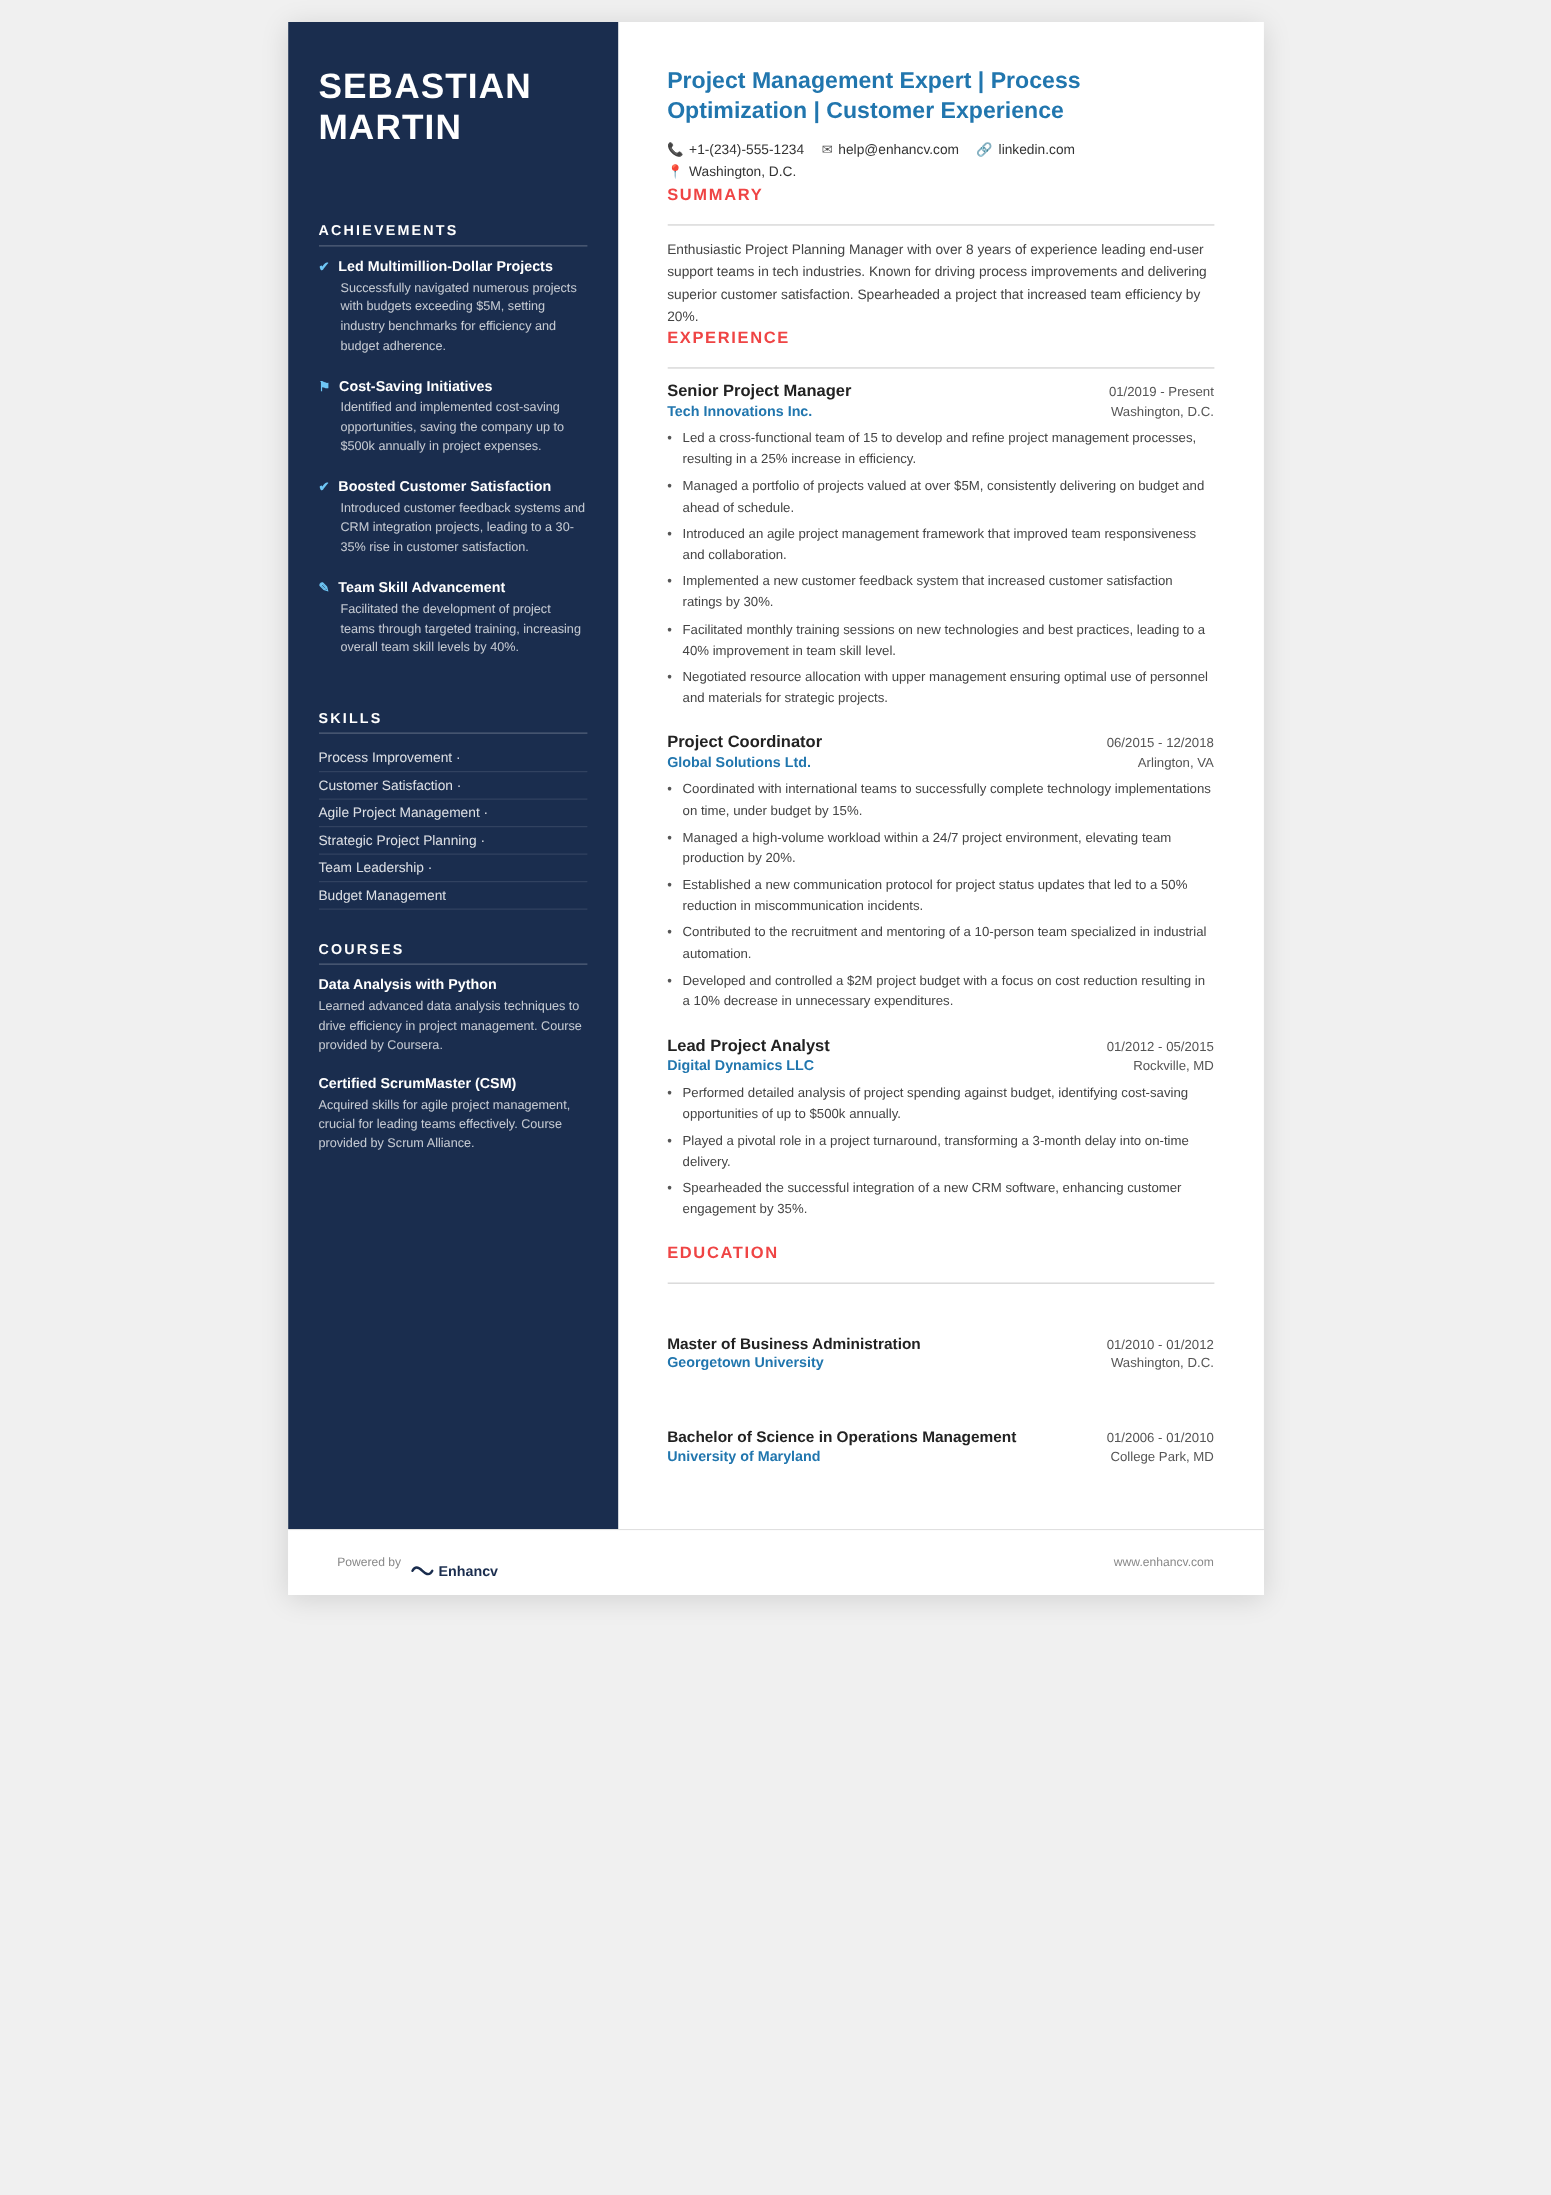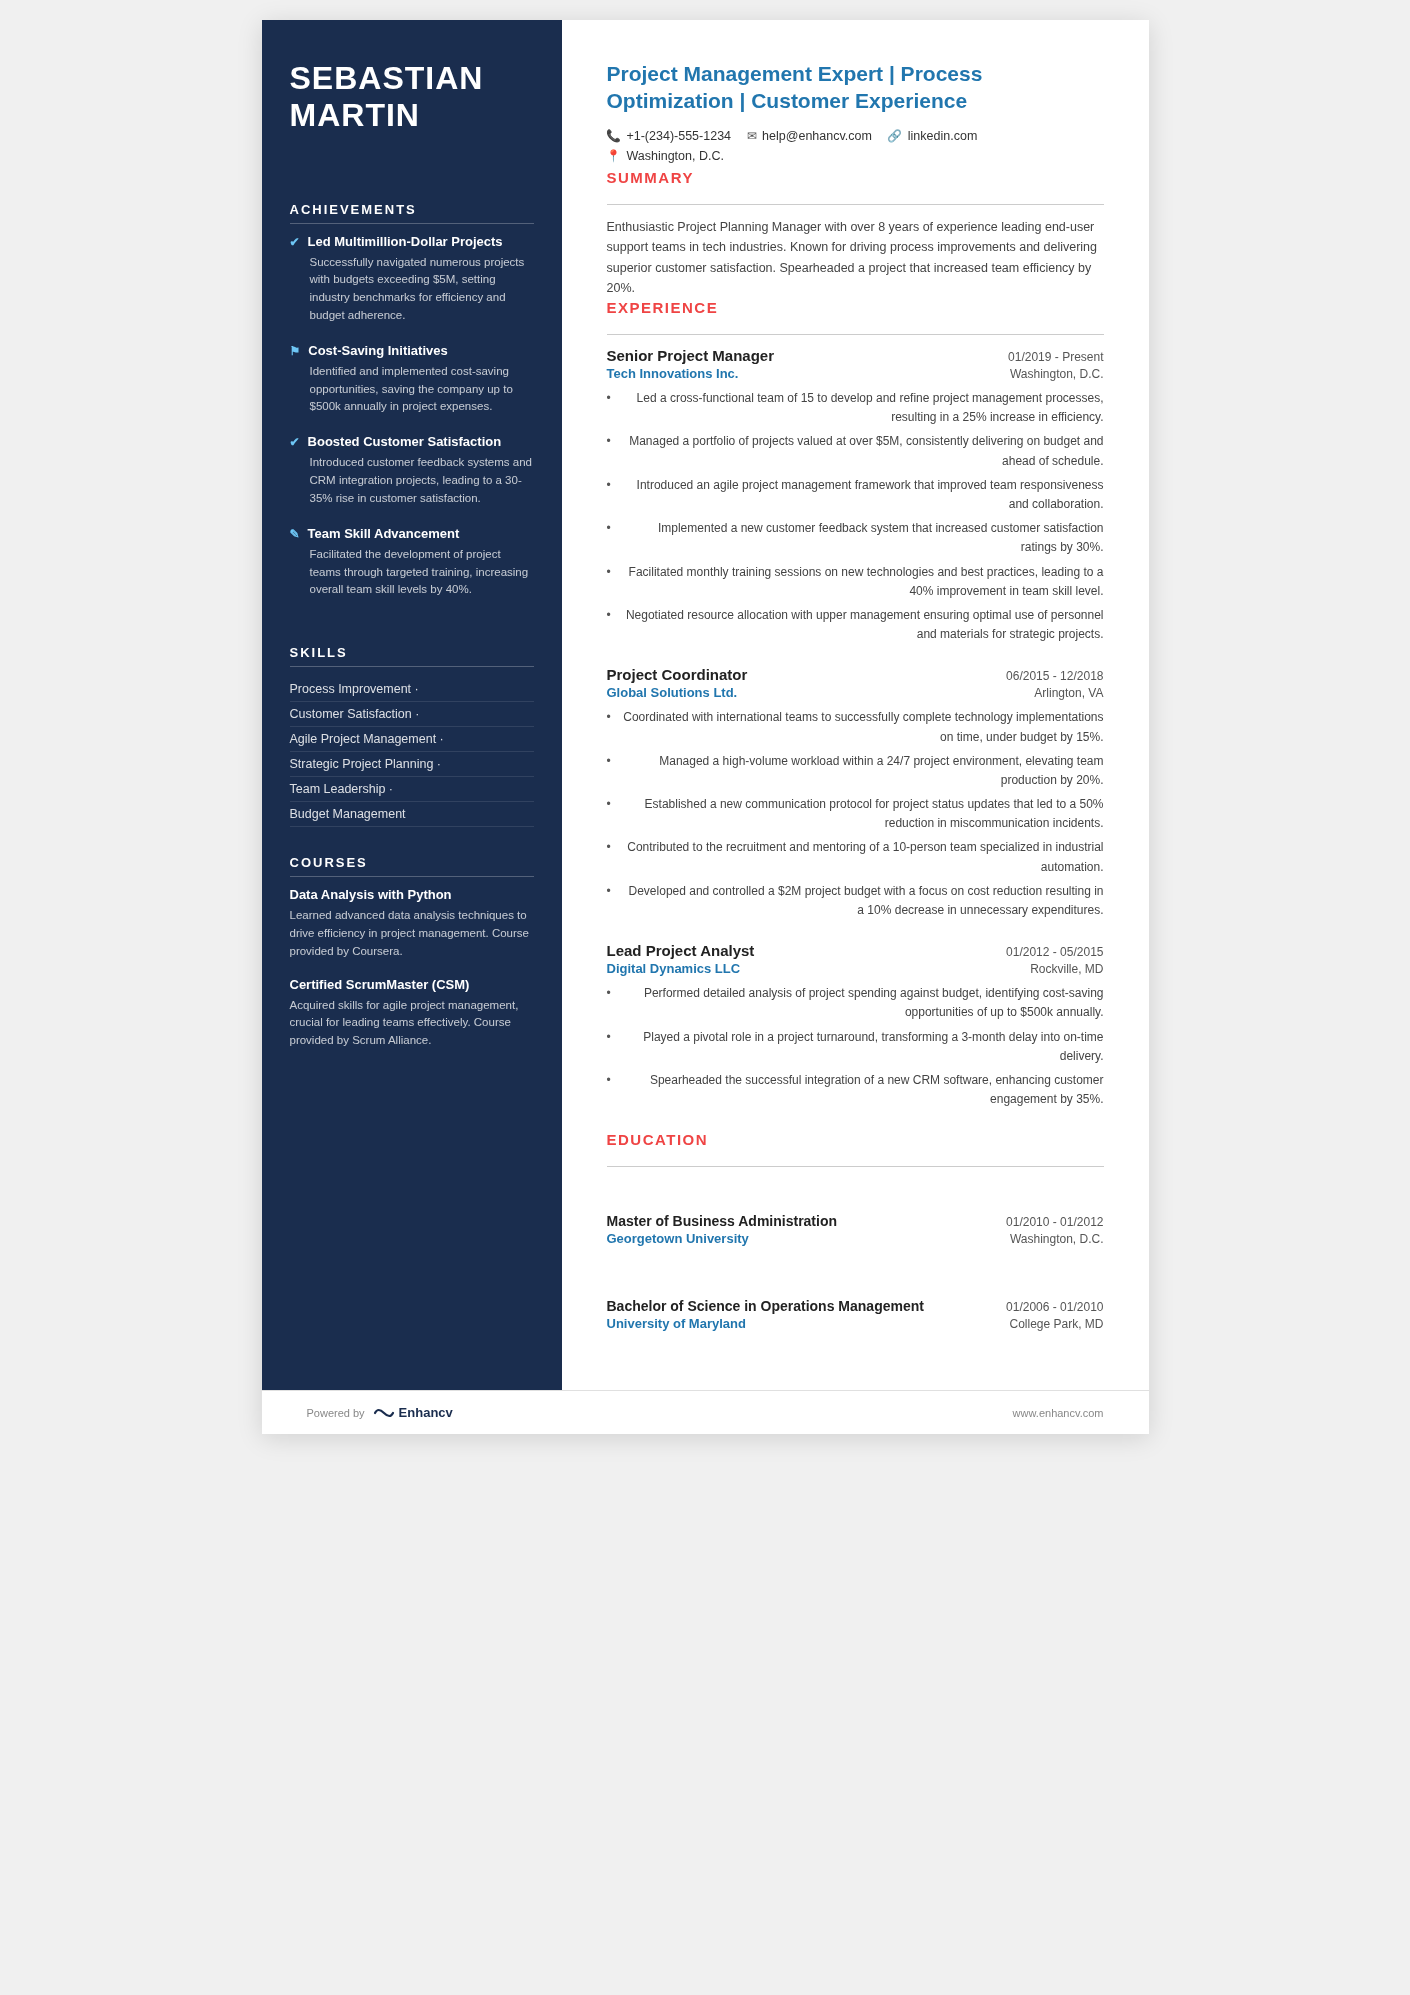--- a/index.html
+++ b/index.html
@@ -136,21 +136,20 @@
       margin-bottom: 12px;
     }
     .summary-text {
       font-size: 12.5px;
       color: #444;
       line-height: 1.65;
     }
     
     .exp-block {
       margin-bottom: 22px;
-      text-align: right;
     }
     .exp-header-row {
       display: flex;
       justify-content: space-between;
       align-items: baseline;
       margin-bottom: 2px;
     }
     .exp-job-title {
       font-size: 15px;
       font-weight: 700;
@@ -448,21 +447,21 @@
       <span class="edu-location">College Park, MD</span>
     </div>
   </div>
         </div>
     </div>
   </div>
 
   <div class="footer-main">
     <div class="footer-powered">
       <span>Powered by</span>
-      <span style="display:inline-flex;align-items:flex-end;gap:4px;">
+      <span style="display:inline-flex;align-items:flex-start;gap:4px;margin-top:16px;">
         <svg width="22" height="14" viewBox="0 0 22 14" fill="none" xmlns="http://www.w3.org/2000/svg">
           <path d="M2 7 Q5 1 11 7 Q17 13 20 7" stroke="#1a2d4e" stroke-width="2.2" fill="none" stroke-linecap="round"></path>
         </svg>
         <span class="footer-logo">Enhancv</span>
       </span>
     </div>
     <div class="footer-url">www.enhancv.com</div>
   </div>
 </div>
 

